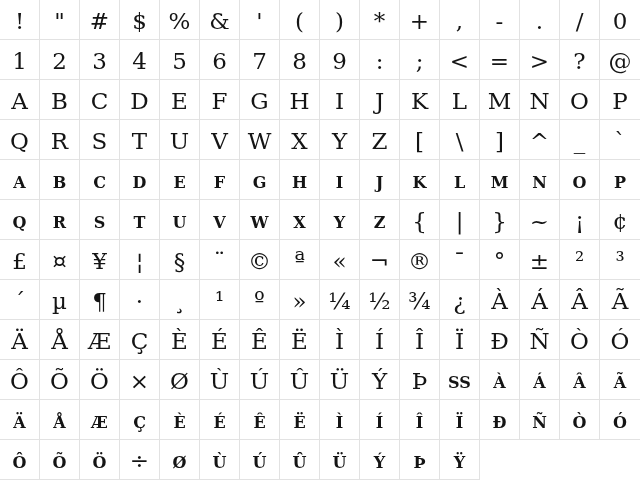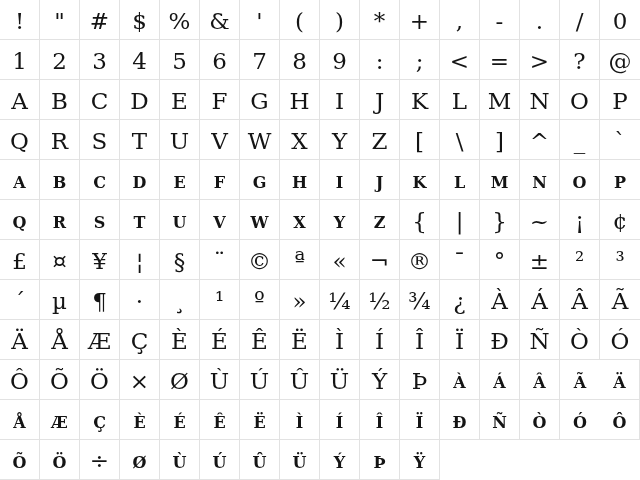--- a/index.html
+++ b/index.html
@@ -192,20 +192,21 @@
     <div class="cell">Õ</div>
     <div class="cell">Ö</div>
     <div class="cell">×</div>
     <div class="cell">Ø</div>
     <div class="cell">Ù</div>
     <div class="cell">Ú</div>
     <div class="cell">Û</div>
     <div class="cell">Ü</div>
     <div class="cell">Ý</div>
     <div class="cell">Þ</div>
+    <div class="cell sc">SS</div>
     <div class="cell sc">À</div>
     <div class="cell sc">Á</div>
     <div class="cell sc">Â</div>
     <div class="cell sc last-col">Ã</div>
     <div class="cell sc">Ä</div>
     <div class="cell sc">Å</div>
     <div class="cell sc">Æ</div>
     <div class="cell sc">Ç</div>
     <div class="cell sc">È</div>
     <div class="cell sc">É</div>

